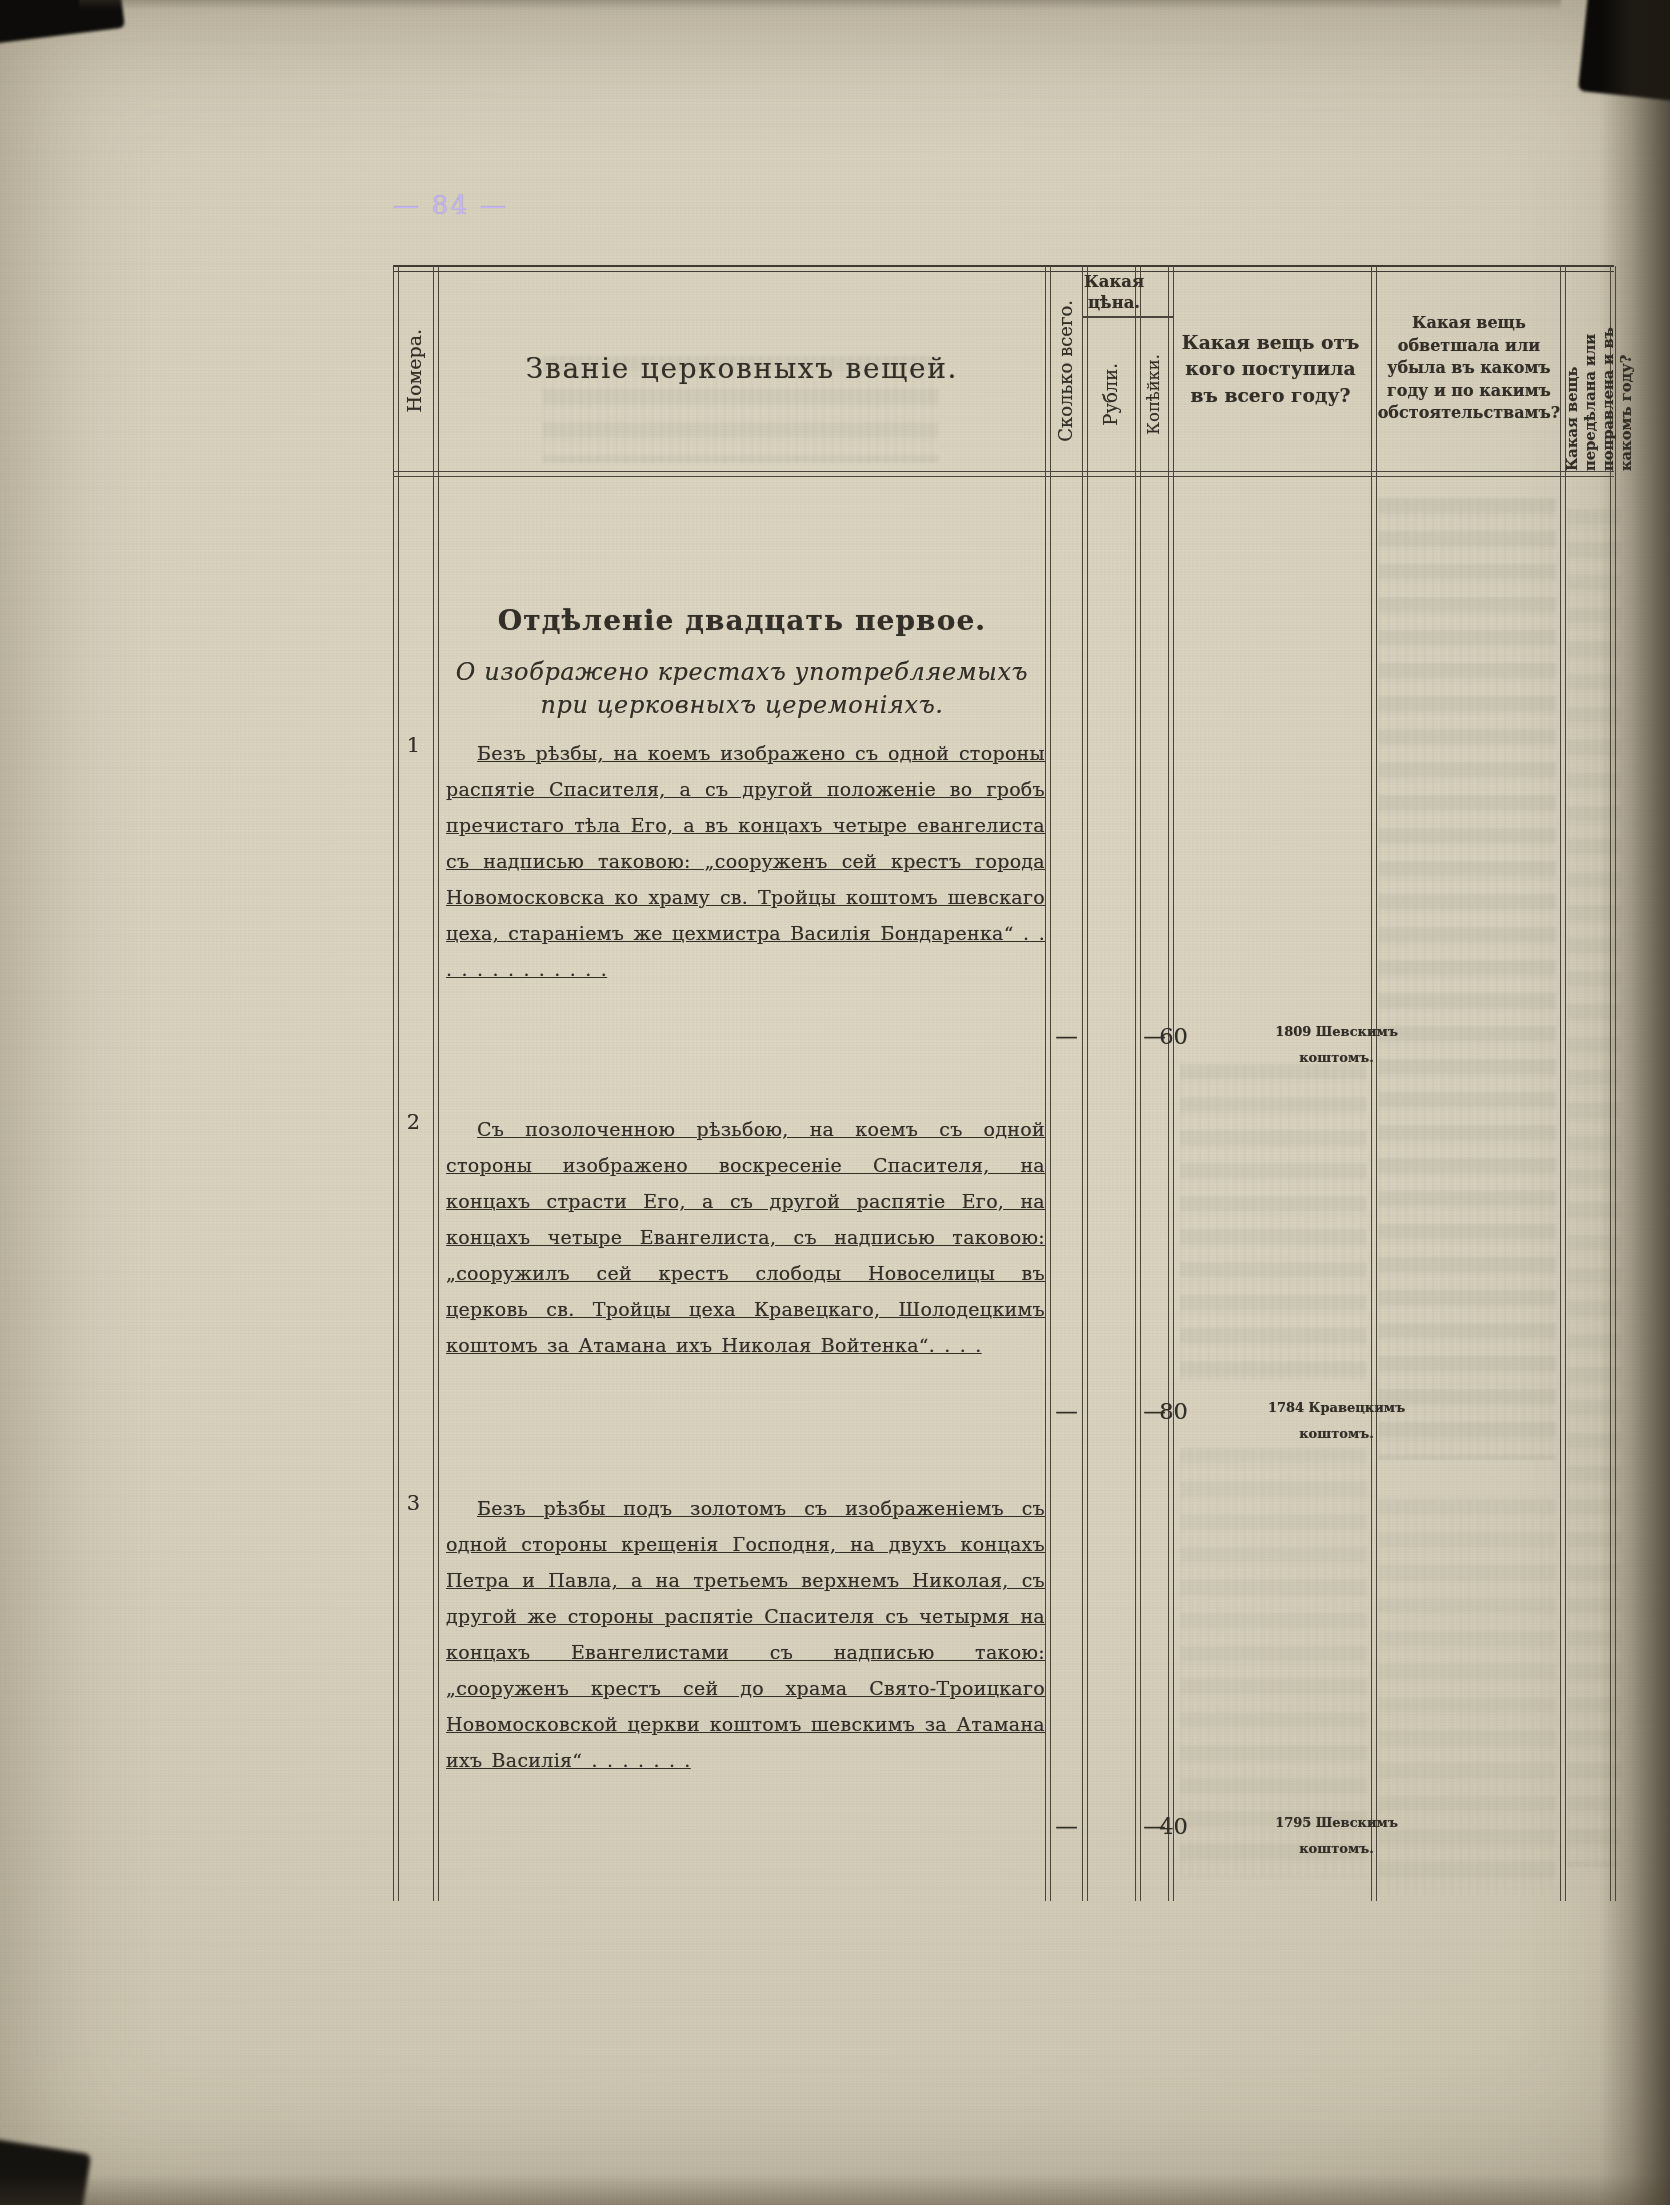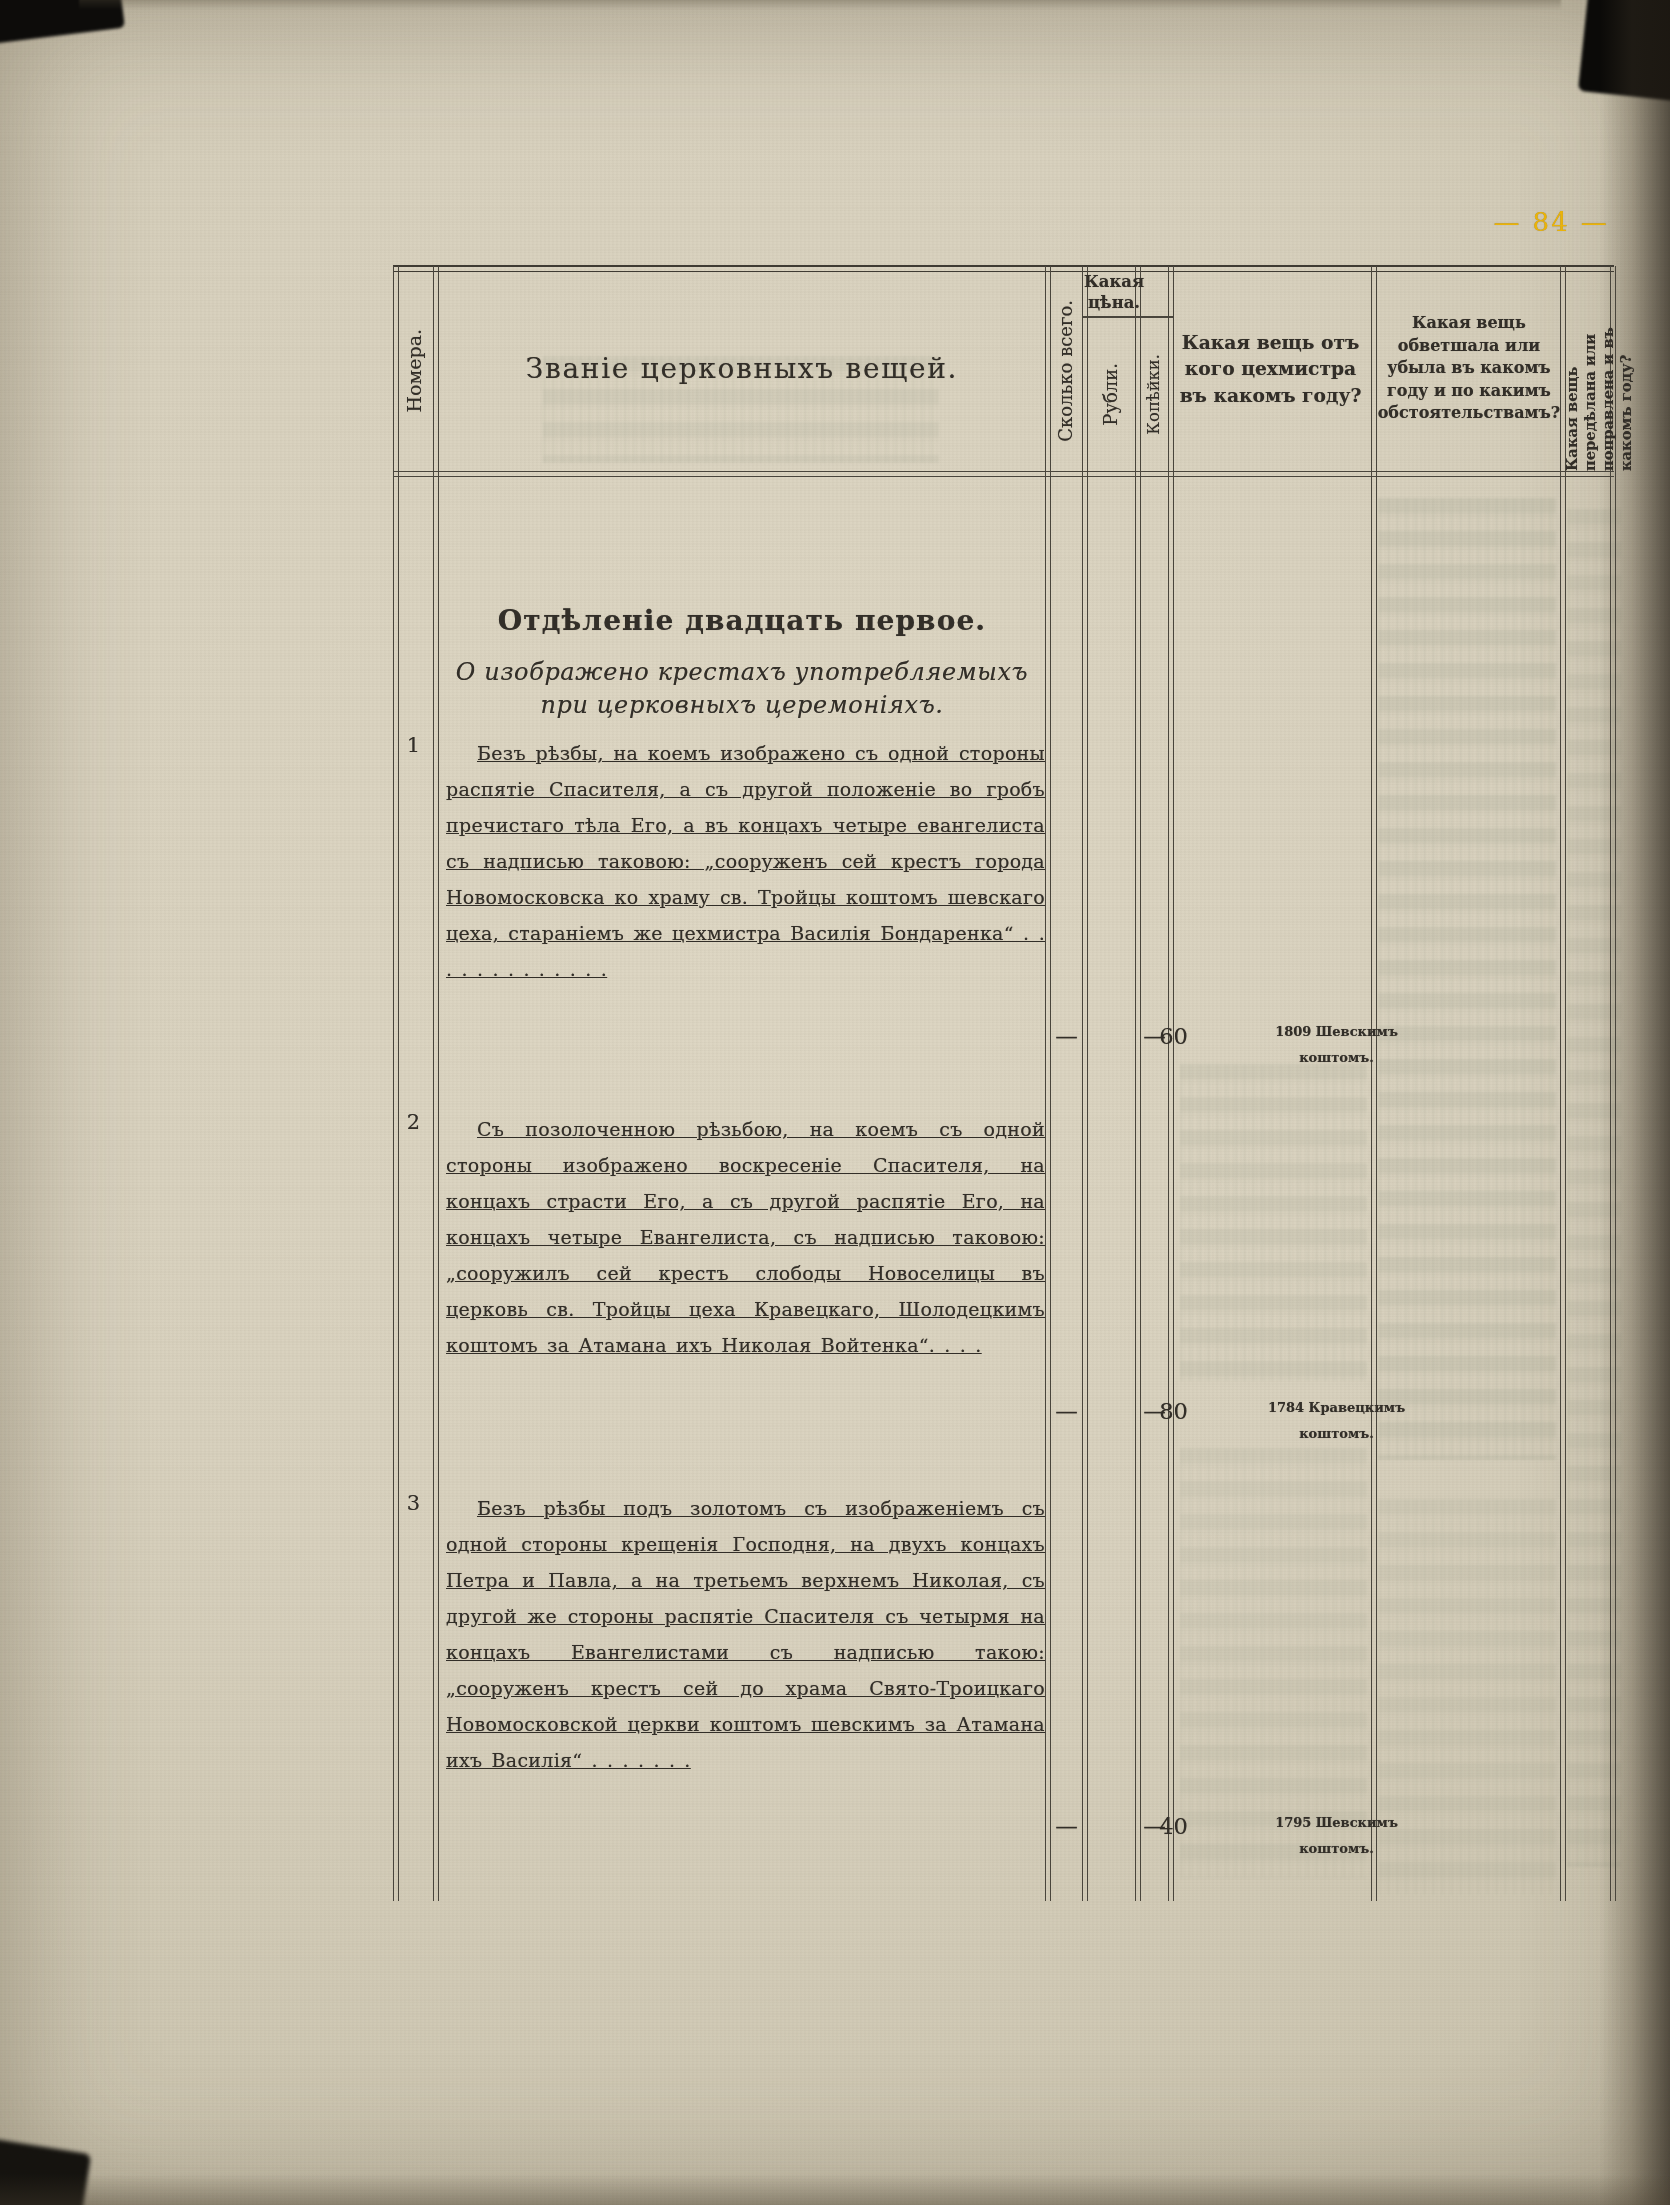--- a/index.html
+++ b/index.html
@@ -38,22 +38,22 @@
   .bleed {
     position: absolute; pointer-events: none;
     opacity: .5; filter: blur(0.8px);
     background:
       repeating-linear-gradient(180deg, rgba(96,112,92,0.18) 0 14.7px, rgba(96,112,92,0.05) 14.7px 20.4px, rgba(0,0,0,0) 20.4px 33px),
       repeating-linear-gradient(90deg, rgba(96,112,92,0.10) 0 2.8px, rgba(0,0,0,0) 2.8px 9px);
   }
 
   .page-number {
     position: absolute; left: 393px; top: 190px; width: 1216px;
-    text-align: right; font-size: 26px; letter-spacing: 2.3px;
-    color: #eab308; text-shadow: 0 0 0.7px rgba(52,48,42,0.5); margin-top: 17px;
+    text-align: left; font-size: 26px; letter-spacing: 2.3px;
+    color: #c4b5fd; text-shadow: 0 0 0.7px rgba(52,48,42,0.5);
   }
 
   
   .vr { position: absolute; top: 266px; height: 1635px; width: 6.2px;
         border-left: 1.7px solid #49453c; border-right: 1.7px solid #49453c; }
   .hr-top  { position: absolute; left: 393px; top: 265px; width: 1221px; height: 7.4px;
              border-top: 2.8px solid #3f3b33; border-bottom: 1.1px solid #3f3b33; }
   .hr-head { position: absolute; left: 393px; top: 471px; width: 1221px; height: 6.2px;
              border-top: 1.7px solid #49453c; border-bottom: 1.7px solid #49453c; }
   .hr-price { position: absolute; left: 1082px; top: 316px; width: 92px; height: 1.7px; background: #49453c; }
@@ -157,21 +157,21 @@
 <div class="cell h-price">
   <span>Какая цѣна.</span>
 </div>
 <div class="cell vcell h-rubles">
   <span>Рубли.</span>
 </div>
 <div class="cell vcell h-kopecks">
   <span>Копѣйки.</span>
 </div>
 <div class="cell h-received">
-  <span>Какая вещь отъ кого цехмистра въ какомъ году?</span>
+  <span>Какая вещь отъ кого поступила въ всего году?</span>
 </div>
 <div class="cell h-dilap">
   <span>Какая вещь обветшала или убыла въ какомъ году и по какимъ обстоятельствамъ?</span>
 </div>
 <div class="cell vcell vcell-wrap h-repaired">
   <span>Какая вещь передѣлана или поправлена и въ какомъ году?</span>
 </div>
 
 <div class="section-title">Отдѣленіе двадцать первое.</div>
 <div class="section-subtitle">О изображено крестахъ употребляемыхъ при церковныхъ церемоніяхъ.</div>

